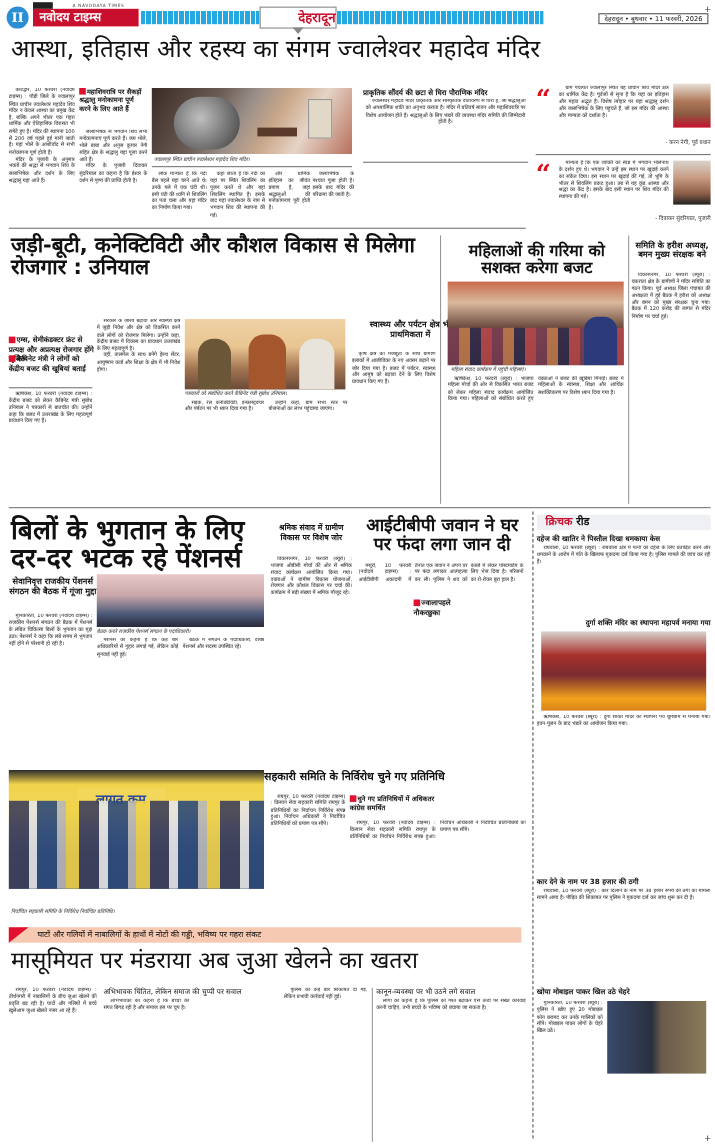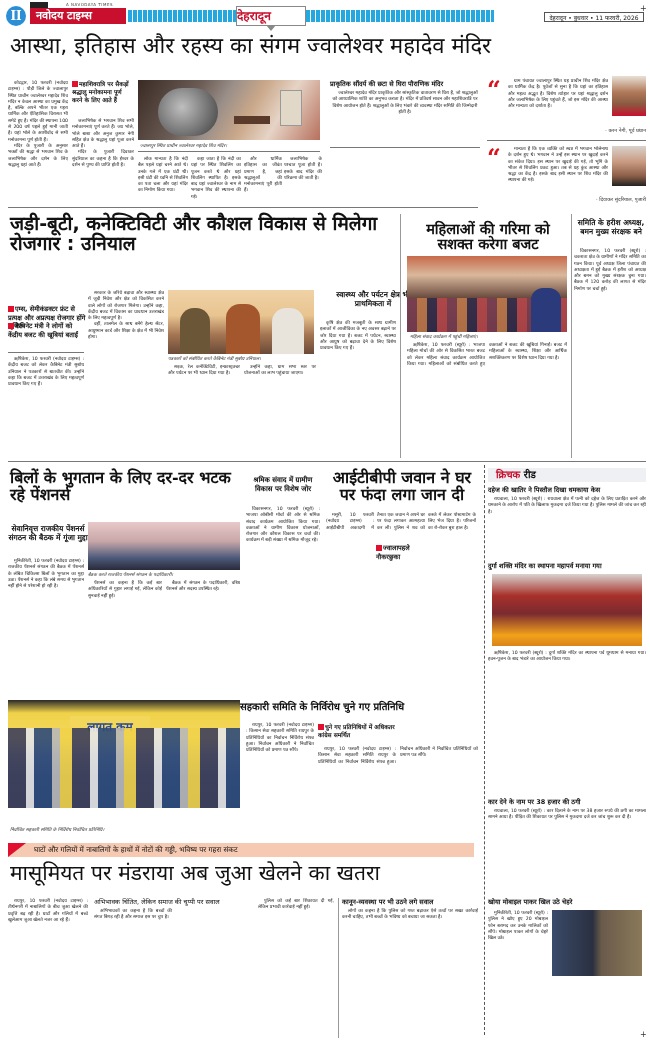--- a/index.html
+++ b/index.html
@@ -8,21 +8,21 @@
 
   
   .masthead { position: absolute; left: 0; top: 0; width: 650px; height: 30px; }
   .page-num { position: absolute; left: 6px; top: 6px; width: 20px; height: 20px; border-radius: 50%; background: #2c8fd6; color: #fff; font: bold 12px "DejaVu Serif", serif; text-align: center; line-height: 20px; }
   .brand-small { position: absolute; left: 66px; top: 2px; font: 4px "DejaVu Sans", sans-serif; color: #444; letter-spacing: .5px; }
   .brand { position: absolute; left: 30px; top: 8px; width: 96px; height: 16px; background: #c8102e; color: #fff; font: bold 11px "DejaVu Sans", sans-serif; line-height: 16px; padding-left: 6px; }
   .brand::before { content: ""; position: absolute; left: 0; top: -6px; width: 18px; height: 6px; background: #222; }
   .stripes { position: absolute; top: 10px; height: 12px; background: repeating-linear-gradient(90deg, #25a8e0 0 4px, #fff 4px 5px); }
   .stripes.s1 { left: 128px; width: 108px; }
   .stripes.s2 { left: 306px; width: 188px; }
-  .city-tab { position: absolute; left: 236px; top: 6px; width: 70px; height: 20px; border: 1px solid #888; background: #fff; font: bold 12px "DejaVu Sans", sans-serif; color: #c8102e; text-align: left; line-height: 18px; }
+  .city-tab { position: absolute; left: 236px; top: 6px; width: 70px; height: 20px; border: 1px solid #888; background: #fff; font: bold 12px "DejaVu Sans", sans-serif; color: #c8102e; text-align: right; line-height: 18px; }
   .city-tab::after { content: ""; position: absolute; left: 29px; bottom: -6px; border-left: 5px solid transparent; border-right: 5px solid transparent; border-top: 6px solid #888; }
   .dateline { position: absolute; left: 544px; top: 12px; width: 100px; height: 10px; border: 1px solid #555; font: 6px "DejaVu Sans", sans-serif; text-align: center; line-height: 9px; }
   .crop-mark { position: absolute; font: 8px "DejaVu Sans", sans-serif; color: #333; }
 
   .hl { position: absolute; font-family: "DejaVu Sans", sans-serif; font-weight: bold; color: #111; line-height: 1.05; }
   .col { position: absolute; font-size: 4.6px; line-height: 6.3px; color: #222; text-align: justify; overflow: hidden; }
   .col p { text-indent: 6px; }
   .sub { position: absolute; font-weight: bold; font-size: 7px; line-height: 9px; color: #111; }
   .sub .bullet { display: inline-block; width: 6px; height: 6px; background: #e0102e; margin-right: 1px; vertical-align: -1px; }
   .cap { position: absolute; font-size: 4.6px; line-height: 6px; color: #333; font-style: italic; }
@@ -148,21 +148,21 @@
   </div>
 
 <div class="vrule" style="left:571px;top:214px;height:244px;"></div>
 <div class="side-hl" style="left:574px;top:218px;width:74px;">समिति के हरीश अध्यक्ष, बमन मुख्य संरक्षक बने</div>
 <div class="col" style="left:574px;top:248px;width:72px;height:208px;">
     <p>विकासनगर, 10 फरवरी (ब्यूरो) : चकराता क्षेत्र के ग्रामीणों ने मंदिर समिति का गठन किया। पूर्व अध्यक्ष जिला पंचायत की अध्यक्षता में हुई बैठक में हरीश को अध्यक्ष और बमन को मुख्य संरक्षक चुना गया। बैठक में 120 करोड़ की लागत से मंदिर निर्माण पर चर्चा हुई।</p>
   </div>
 
 <div class="rule" style="left:8px;top:461px;width:638px;height:1px;"></div>
 
-<div class="hl" style="left:10px;top:470px;width:236px;font-size:16px;">बिलों के भुगतान के लिए दर-दर भटक रहे पेंशनर्स</div>
+<div class="hl" style="left:10px;top:470px;width:236px;font-size:24px;">बिलों के भुगतान के लिए दर-दर भटक रहे पेंशनर्स</div>
 <div class="side-hl" style="left:8px;top:524px;width:80px;">सेवानिवृत्त राजकीय पेंशनर्स संगठन की बैठक में गूंजा मुद्दा</div>
 <div class="img" style="left:88px;top:522px;width:152px;height:48px;background:linear-gradient(180deg,#e8c8c8 0%,#c9a7a9 40%,#4c5a7a 75%,#2a2a3a 100%);"></div>
 <div class="cap" style="left:88px;top:572px;width:152px;">बैठक करते राजकीय पेंशनर्स संगठन के पदाधिकारी।</div>
 <div class="col" style="left:8px;top:558px;width:76px;height:130px;">
     <p>मुनिकीरेती, 10 फरवरी (नवोदय टाइम्स) : राजकीय पेंशनर्स संगठन की बैठक में पेंशनर्स के लंबित चिकित्सा बिलों के भुगतान का मुद्दा उठा। पेंशनर्स ने कहा कि लंबे समय से भुगतान नहीं होने से परेशानी हो रही है।</p>
   </div>
 <div class="col" style="left:88px;top:580px;width:74px;height:108px;">
     <p>पेंशनर्स का कहना है कि कई बार अधिकारियों से गुहार लगाई गई, लेकिन कोई सुनवाई नहीं हुई।</p>
   </div>
 <div class="col" style="left:166px;top:580px;width:74px;height:108px;">
@@ -185,21 +185,21 @@
     <p>मसूरी, 10 फरवरी (नवोदय टाइम्स) : आईटीबीपी अकादमी में तैनात एक जवान ने अपने घर पर फंदा लगाकर आत्महत्या कर ली। पुलिस ने शव को कब्जे में लेकर पोस्टमार्टम के लिए भेज दिया है। परिजनों का रो-रोकर बुरा हाल है।</p>
   </div>
 <div class="sub" style="left:376px;top:544px;width:50px;font-size:6.5px;background:#fff;"><span class="bullet"></span><span>ज्वालापहले नौकरछुका</span></div>
 
 <div style="position:absolute;left:484px;top:465px;width:162px;height:570px;border-left:1px dashed #555;"></div>
 <div class="boxhdr" style="left:488px;top:468px;width:158px;height:14px;background:#eef0f3;font-size:10px;line-height:14px;padding-left:8px;"><span style="color:#c8102e;">क्रिचक</span> <span>रीड</span></div>
 <div class="boxhdr" style="left:488px;top:486px;width:158px;font-size:6.5px;">दहेज की खातिर ने पिस्तौल दिखा धमकाया केस</div>
 <div class="col" style="left:488px;top:496px;width:158px;height:62px;">
     <p>रायवाला, 10 फरवरी (ब्यूरो) : रायवाला क्षेत्र में पत्नी को दहेज के लिए प्रताड़ित करने और धमकाने के आरोप में पति के खिलाफ मुकदमा दर्ज किया गया है। पुलिस मामले की जांच कर रही है।</p>
   </div>
-<div class="boxhdr" style="left:488px;top:562px;width:158px;font-size:6.5px;">दुर्गा शक्ति मंदिर का स्थापना महापर्व मनाया गया</div>
+<div class="boxhdr" style="left:488px;top:562px;width:158px;font-size:6.5px;text-align:right;">दुर्गा शक्ति मंदिर का स्थापना महापर्व मनाया गया</div>
 <div class="img" style="left:492px;top:574px;width:150px;height:72px;background:linear-gradient(180deg,#d8d2ce 0%,#a8302a 30%,#7a2a30 55%,#f2a21a 85%,#d9831a 100%);"></div>
 <div class="col" style="left:488px;top:650px;width:158px;height:36px;">
     <p>ऋषिकेश, 10 फरवरी (ब्यूरो) : दुर्गा शक्ति मंदिर का स्थापना पर्व धूमधाम से मनाया गया। हवन-पूजन के बाद भंडारे का आयोजन किया गया।</p>
   </div>
 <div class="boxhdr" style="left:488px;top:798px;width:158px;font-size:6.5px;">कार देने के नाम पर 38 हजार की ठगी</div>
 <div class="col" style="left:488px;top:808px;width:158px;height:44px;">
     <p>रायवाला, 10 फरवरी (ब्यूरो) : कार दिलाने के नाम पर 38 हजार रुपये की ठगी का मामला सामने आया है। पीड़ित की शिकायत पर पुलिस ने मुकदमा दर्ज कर जांच शुरू कर दी है।</p>
   </div>
 <div class="boxhdr" style="left:488px;top:898px;width:158px;font-size:6.5px;">खोया मोबाइल पाकर खिल उठे चेहरे</div>
 <div class="img" style="left:552px;top:910px;width:90px;height:66px;background:linear-gradient(90deg,#3a4a6a 0%,#2a3040 45%,#6a5a4a 55%,#8a7a5a 100%);"></div>
@@ -222,18 +222,18 @@
     <p>रायपुर, 10 फरवरी (नवोदय टाइम्स) : तीर्थनगरी में नाबालिगों के बीच जुआ खेलने की प्रवृत्ति बढ़ रही है। घाटों और गलियों में बच्चे खुलेआम जुआ खेलते नजर आ रहे हैं।</p>
   </div>
 <div class="boxhdr" style="left:94px;top:898px;width:160px;font-size:6.5px;font-weight:normal;">अभिभावक चिंतित, लेकिन समाज की चुप्पी पर सवाल</div>
 <div class="col" style="left:94px;top:908px;width:160px;height:130px;column-count:2;column-gap:4px;">
     <p>अभिभावकों का कहना है कि बच्चों की संगत बिगड़ रही है और समाज इस पर चुप है।</p>
   </div>
 <div class="col" style="left:258px;top:898px;width:76px;height:140px;">
     <p>पुलिस को कई बार शिकायत दी गई, लेकिन प्रभावी कार्रवाई नहीं हुई।</p>
   </div>
 <div class="vrule" style="left:338px;top:898px;height:140px;"></div>
-<div class="boxhdr" style="left:342px;top:898px;width:136px;font-size:6.5px;font-weight:bold;">कानून-व्यवस्था पर भी उठने लगे सवाल</div>
+<div class="boxhdr" style="left:342px;top:898px;width:136px;font-size:6.5px;font-weight:normal;">कानून-व्यवस्था पर भी उठने लगे सवाल</div>
 <div class="col" style="left:342px;top:908px;width:136px;height:130px;">
     <p>लोगों का कहना है कि पुलिस को गश्त बढ़ाकर ऐसे तत्वों पर सख्त कार्रवाई करनी चाहिए, तभी बच्चों के भविष्य को बचाया जा सकता है।</p>
   </div>
 
 <div class="crop-mark" style="left:640px;top:1030px;">+</div>
 
 </body></html>

